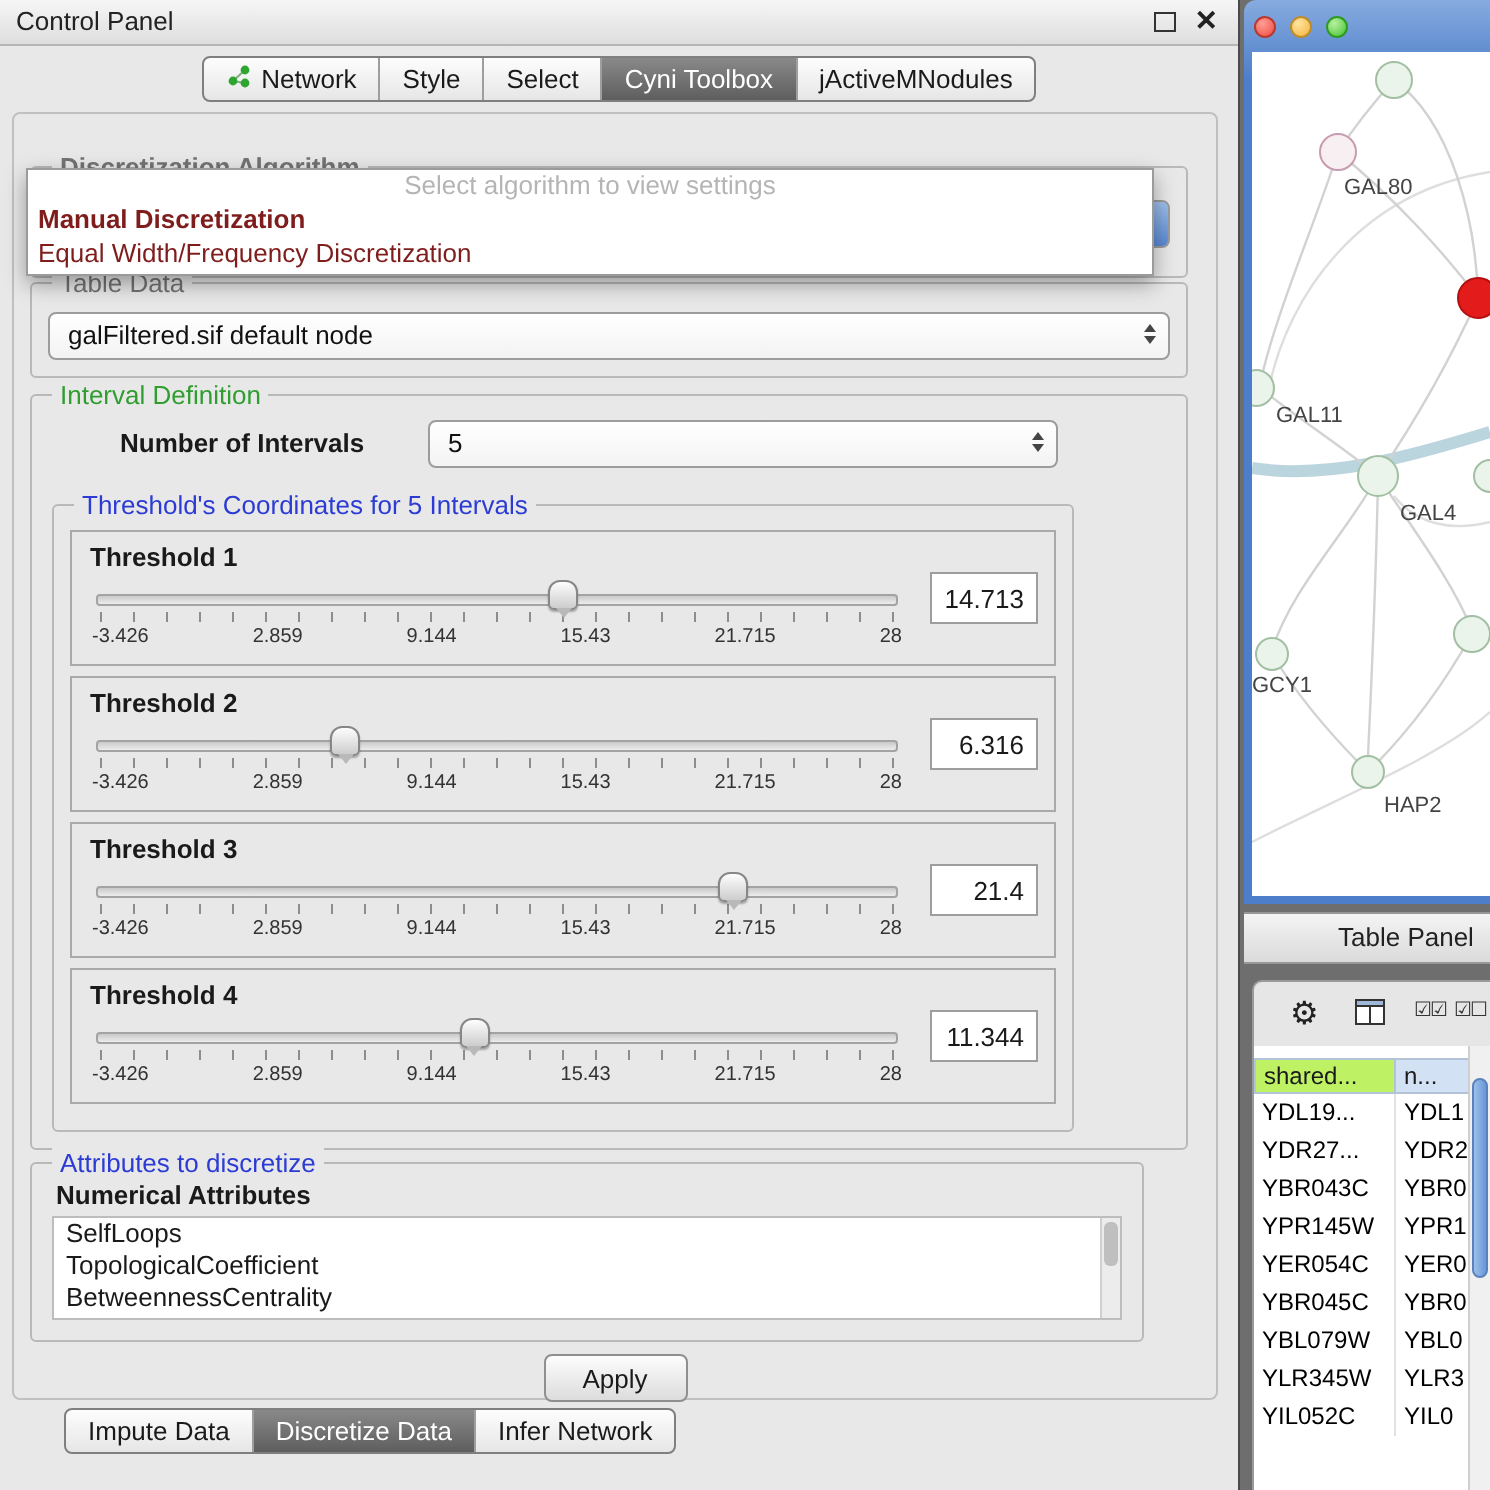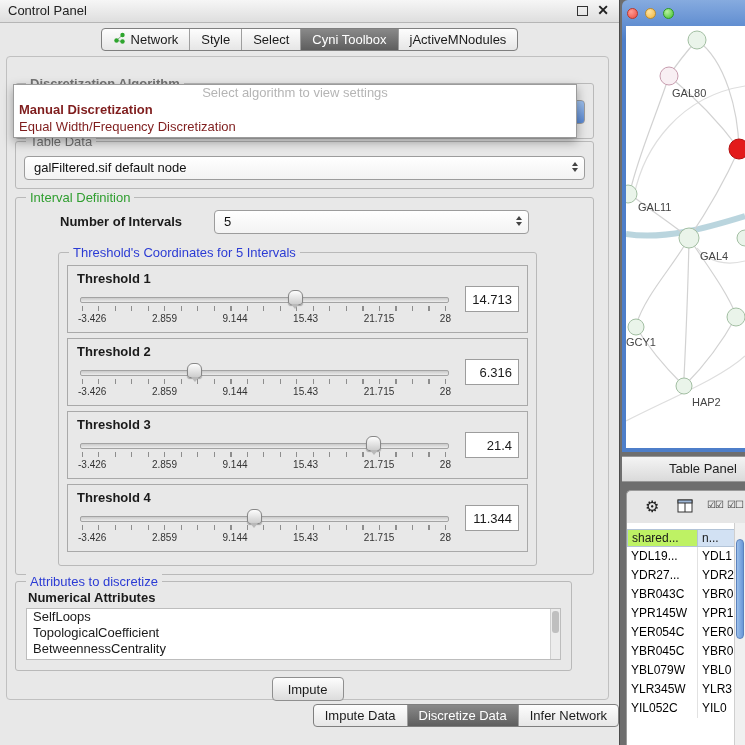--- a/index.html
+++ b/index.html
@@ -53,21 +53,21 @@
   .algo-popup .opt{height:17px;line-height:17px;padding-left:5px;font-size:13px;color:#7f1d1d;}
   .algo-popup .opt.b{font-weight:bold;}
 
   .tabledata-group{left:8px;right:14px;top:84px;height:46px;}
   .tabledata-combo{left:8px;right:8px;top:14px;}
 
   .interval-group{left:8px;right:14px;top:140px;height:376px;}
   .num-label{position:absolute;left:44px;top:16px;font-weight:bold;font-size:13px;}
   .num-combo{left:198px;top:12px;width:278px;}
 
-  .thr-group{position:absolute;left:10px;right:56px;top:54px;bottom:8px;border:1px solid #b9b9b9;border-radius:3px;margin-left:32px;}
+  .thr-group{position:absolute;left:10px;right:56px;top:54px;bottom:8px;border:1px solid #b9b9b9;border-radius:3px;}
   .thr{position:relative;margin:0 8px 5px 8px;height:66px;border:1px solid #a9a9a9;background:#e8e8e8;}
   .thr:first-of-type{margin-top:12px;}
   .thr-label{position:absolute;left:9px;top:5px;font-weight:bold;font-size:13px;}
   .slider{position:absolute;left:10px;right:76px;top:22px;height:40px;}
   .track{position:absolute;left:2px;right:2px;top:9px;height:4px;background:linear-gradient(#cacaca,#ececec);
          border:1px solid #a3a3a3;border-radius:2px;}
   .ticks{position:absolute;left:4px;right:4px;top:18px;height:5px;
          background-image:repeating-linear-gradient(90deg,#8d8d8d 0,#8d8d8d 1px,transparent 1px,transparent 16.5px);}
   .scale{position:absolute;left:0;right:0;top:25px;display:flex;justify-content:space-between;
          font-size:10px;color:#333;}
@@ -84,21 +84,21 @@
   .listbox{position:absolute;left:10px;right:10px;top:26px;height:50px;background:#fff;border:1px solid #bdbdbd;
            overflow:hidden;font-size:13px;}
   .listbox .li{height:16px;line-height:16px;padding-left:6px;white-space:nowrap;}
   .list-sb{position:absolute;right:0;top:0;bottom:0;width:9px;background:#ececec;border-left:1px solid #cfcfcf;}
   .list-sb .sb-thumb{position:absolute;left:1px;right:1px;top:2px;height:22px;background:#bfbfbf;border-radius:3px;}
 
   .apply-btn{position:absolute;left:50%;top:620px;transform:translateX(-50%);width:70px;height:22px;
              background:linear-gradient(#fdfdfd,#dcdcdc);border:1px solid #8f8f8f;border-radius:4px;
              font-size:13px;display:flex;align-items:center;justify-content:center;}
 
-  .bottom-tabbar{position:absolute;left:0;right:0;bottom:18px;display:flex;justify-content:flex-end;padding-left:32px;}
+  .bottom-tabbar{position:absolute;left:0;right:0;bottom:18px;display:flex;justify-content:flex-start;padding-left:32px;}
 
   .net-tab-icon{display:inline-block;}
 
   
   .network-window{position:absolute;left:622px;top:0;width:123px;height:452px;
                   background:linear-gradient(#86abdf,#4d7ec9 40px,#4d7ec9);border-radius:6px 0 0 0;}
   .traffic{position:absolute;left:5px;top:8px;display:flex;gap:7px;}
   .tl{width:11px;height:11px;border-radius:50%;box-sizing:border-box;}
   .tl.red{background:radial-gradient(circle at 35% 30%,#ff9d95,#ee4b40);border:1px solid #b9392e;}
   .tl.yellow{background:radial-gradient(circle at 35% 30%,#ffe4a0,#f3b43c);border:1px solid #bd8c2c;}
@@ -301,21 +301,21 @@
           <div class="li">SelfLoops</div>
           <div class="li">TopologicalCoefficient</div>
           <div class="li">BetweennessCentrality</div>
           <div class="list-sb">
             <div class="sb-thumb"></div>
           </div>
         </div>
       </div>
 
       <div class="apply-btn">
-        <span>Impute</span>
+        <span>Apply</span>
       </div>
 
     </div>
 
     <div class="algo-popup">
       <div class="ph">Select algorithm to view settings</div>
       <div class="opt b">Manual Discretization</div>
       <div class="opt">Equal Width/Frequency Discretization</div>
     </div>
 

